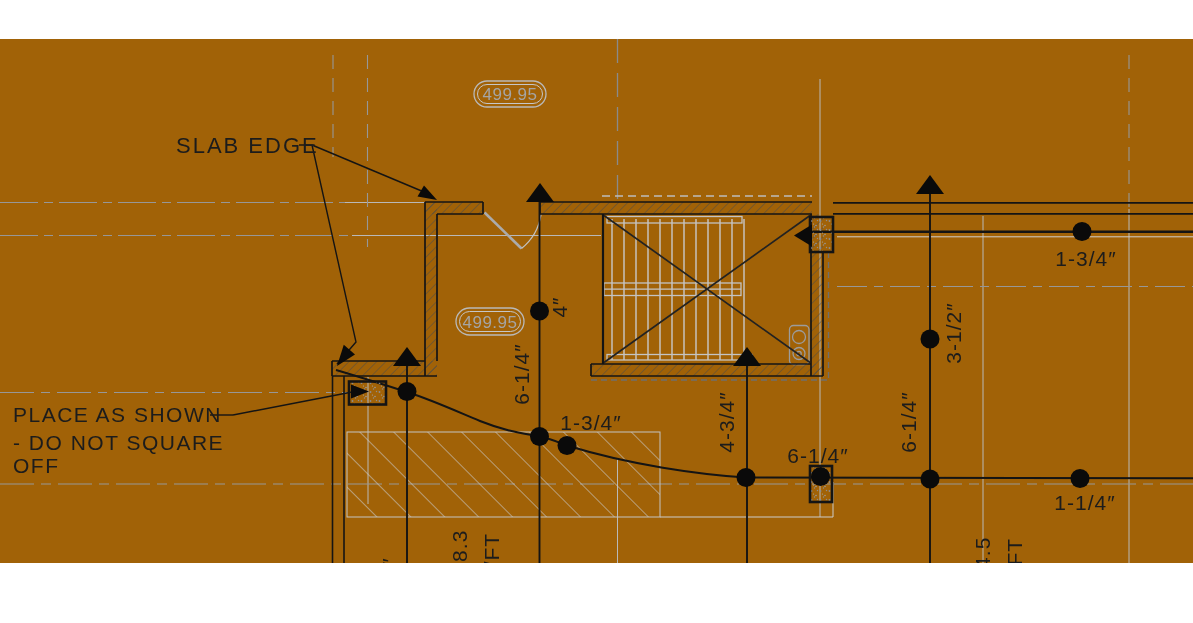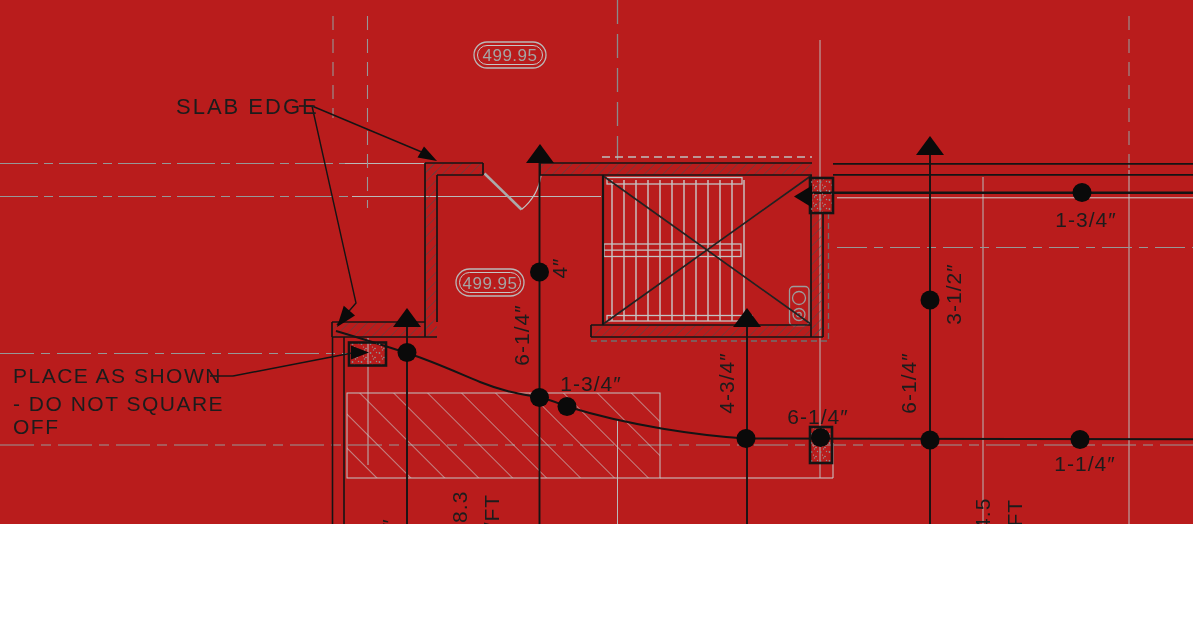--- a/index.html
+++ b/index.html
@@ -1,16 +1,16 @@
 <!DOCTYPE html>
 <html><head>
 <meta charset="utf-8">
 <style>
   html,body{margin:0;padding:0;background:#fff;}
-  .sheet{width:1193px;height:524px;position:relative;background:#b91c1c;overflow:hidden;}
+  .sheet{width:1193px;height:524px;position:relative;background:#a16207;overflow:hidden;margin-top:39px;}
   svg{display:block;}
   text{font-family:"Liberation Sans",sans-serif;fill:#1c1c1c;}
   .dim{font-size:21px;letter-spacing:1px;}
   .note{font-size:21px;letter-spacing:1.5px;}
   .elev{font-size:17px;letter-spacing:.5px;fill:#a5a5a5;}
 </style>
 </head>
 <body>
 
 <div class="sheet">

